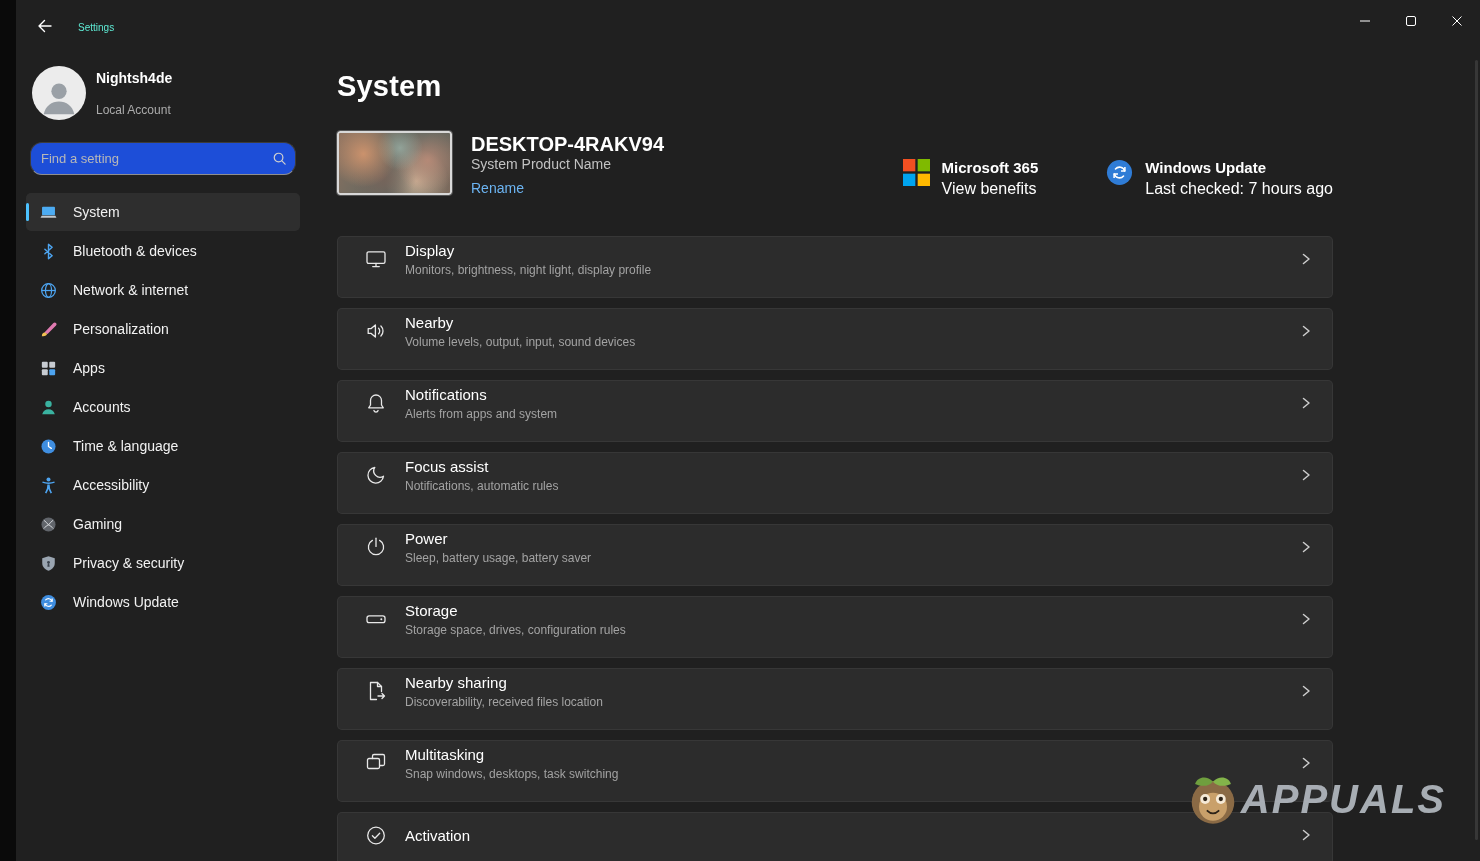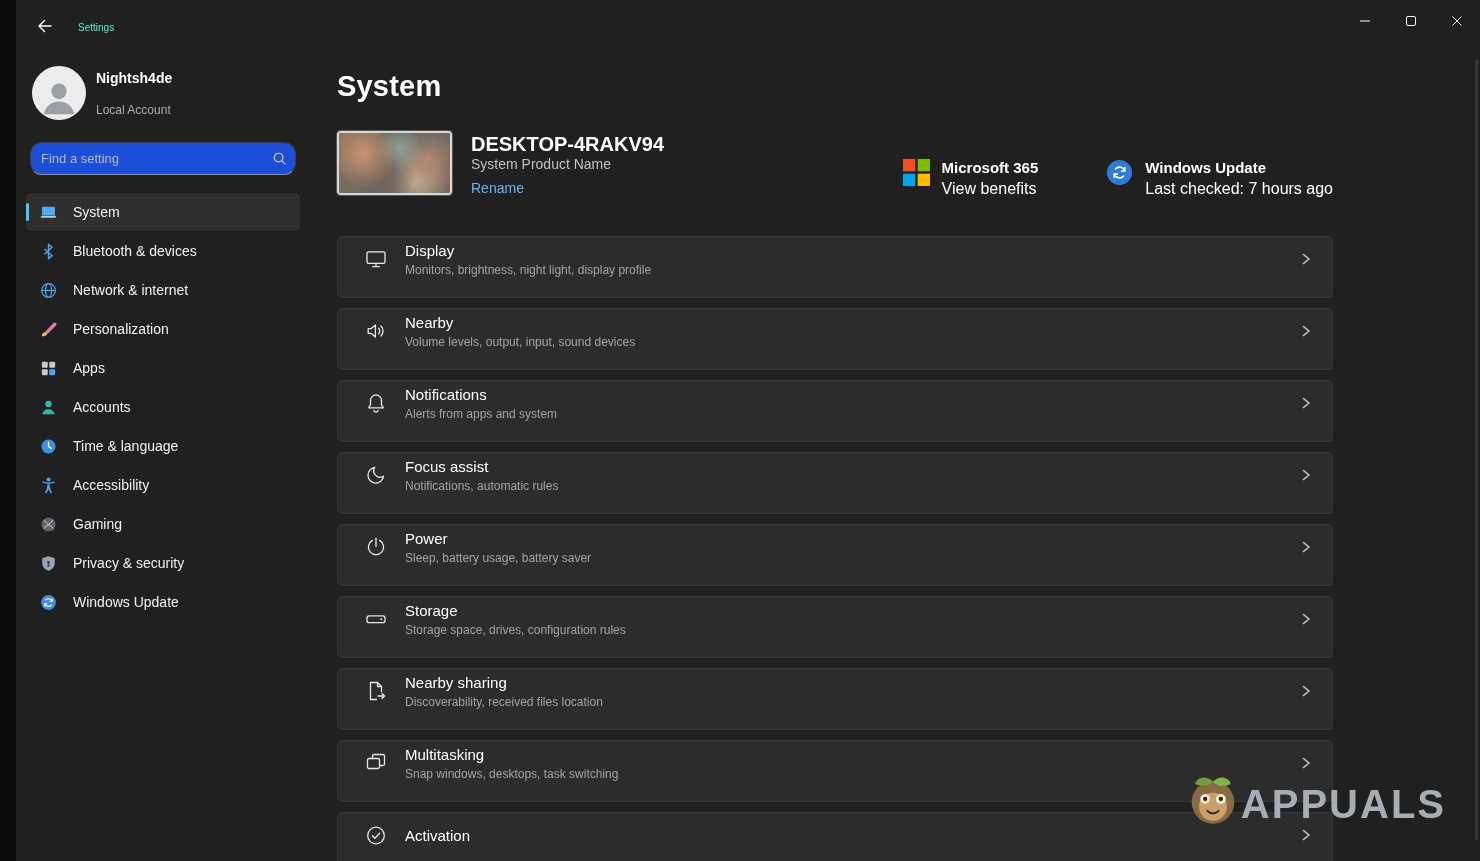--- a/index.html
+++ b/index.html
@@ -59,21 +59,21 @@
   .ricon { width:24px; height:24px; margin-right:17px; flex:none; }
   .ricon svg { width:24px; height:24px; }
   .rtext { display:flex; flex-direction:column; }
   .rtitle { font-size:15px; }
   .rsub { font-size:12px; color:#a3a3a3; margin-top:4px; }
   .rsub:empty { display:none; }
   .chev { margin-left:auto; width:16px; height:16px; flex:none; }
 
   .scrollbar { position:absolute; right:2px; top:60px; width:3px; height:780px; background:#5a5a5a; border-radius:2px; opacity:.4; }
 
-  .watermark { position:absolute; right:34px; bottom:34px; display:flex; align-items:flex-end; gap:0; z-index:5; }
+  .watermark { position:absolute; right:34px; bottom:34px; display:flex; align-items:center; gap:0; z-index:5;font-style:italic; }
   .wm-text { font-size:40px; font-weight:bold; letter-spacing:2px; color:#b3b9c0; opacity:.92; }
   .wm-logo { width:56px; height:56px; }
 </style>
 </head>
 <body>
 
 <div class="window">
   <div class="edge-left"></div>
 
   <div class="titlebar">

